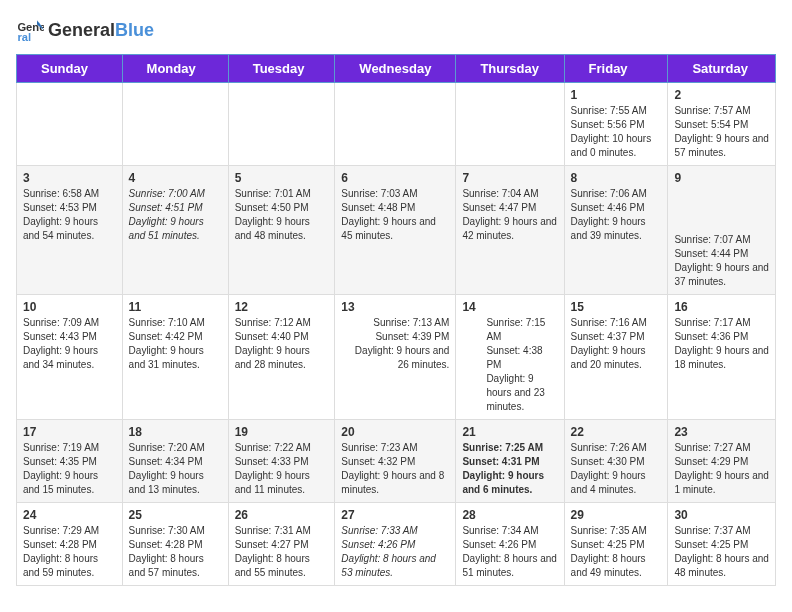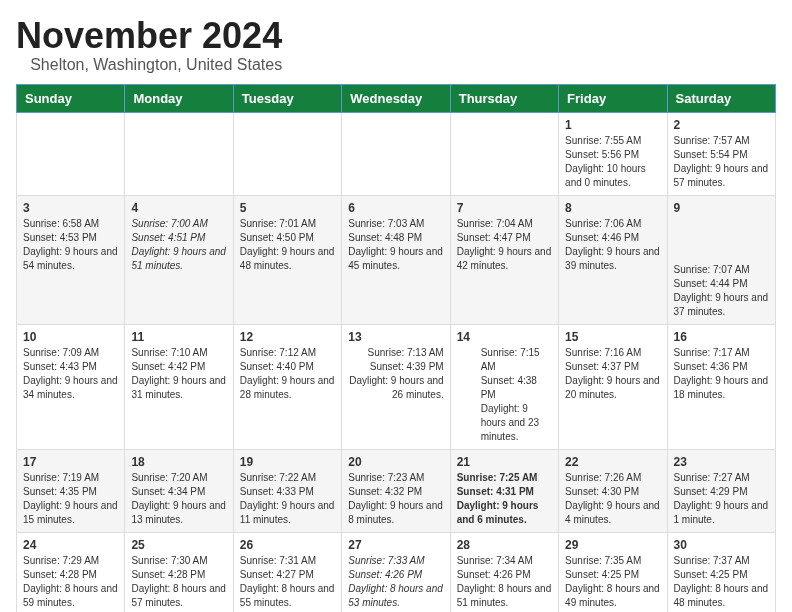--- a/index.html
+++ b/index.html
@@ -37,25 +37,25 @@
     .location-title {
       font-size: 16px;
       color: #555;
     }
     .calendar {
       width: 100%;
       border-collapse: collapse;
       border: 1px solid #ccc;
     }
     .calendar th {
-      background-color: #15803d;
+      background-color: #6d28d9;
       color: #fff;
       font-size: 13px;
       font-weight: bold;
-      padding: 6px 8px;
+      padding: 6px 24px;
       text-align: left;
       border: 1px solid #5a9ad0;
     }
     .calendar td {
       vertical-align: top;
       padding: 5px 6px;
       font-size: 10.5px;
       color: #333;
       border: 1px solid #ddd;
       width: calc(100% / 7);
@@ -77,23 +77,32 @@
       color: #333;
     }
     .empty-cell {
       background: #fff !important;
     }
   </style>
 </head>
 <body>
 
 <div class="header-area">
-  <div class="title-area">
-    <div class="month-title">November 2024</div>
-    <div class="location-title">Shelton, Washington, United States</div>
+  <div class="logo">
+    <svg class="logo-icon" viewBox="0 0 40 40" xmlns="http://www.w3.org/2000/svg">
+      <text x="2" y="22" font-size="16" font-weight="bold" fill="#333">Gene</text>
+      <text x="2" y="36" font-size="16" font-weight="bold" fill="#4a90d9">ral</text>
+      <polygon points="32,8 40,20 32,14" fill="#4a90d9"></polygon>
+      <polygon points="30,6 38,18 30,12" fill="#2a6aaf"></polygon>
+    </svg>
+    <div>
+      <div>
+        <span style="font-size:18px;font-weight:bold;color:#333;">General</span><span style="font-size:18px;font-weight:bold;color:#4a90d9;">Blue</span>
+      </div>
+    </div>
   </div>
 </div>
 
 <table class="calendar">
   <thead>
     <tr>
     <th>Sunday</th>
         <th>Monday</th>
         <th>Tuesday</th>
         <th>Wednesday</th>

